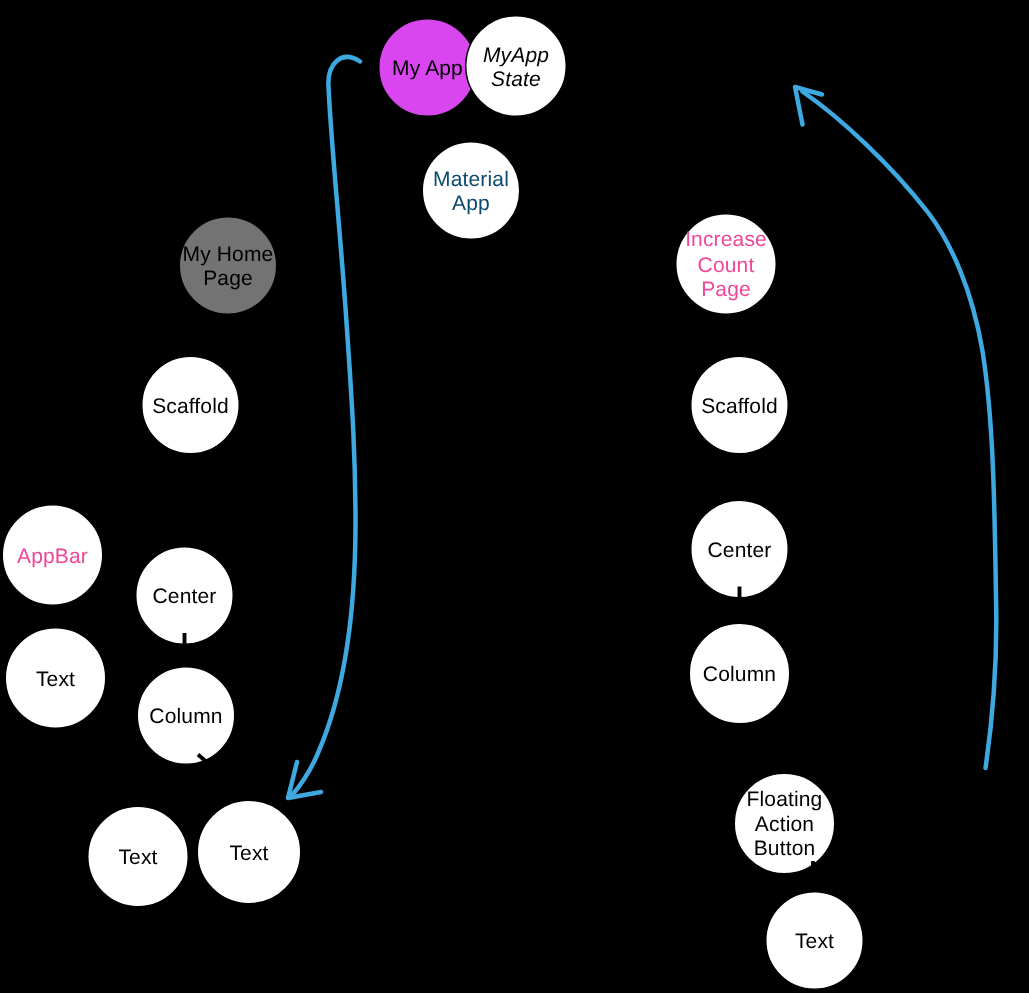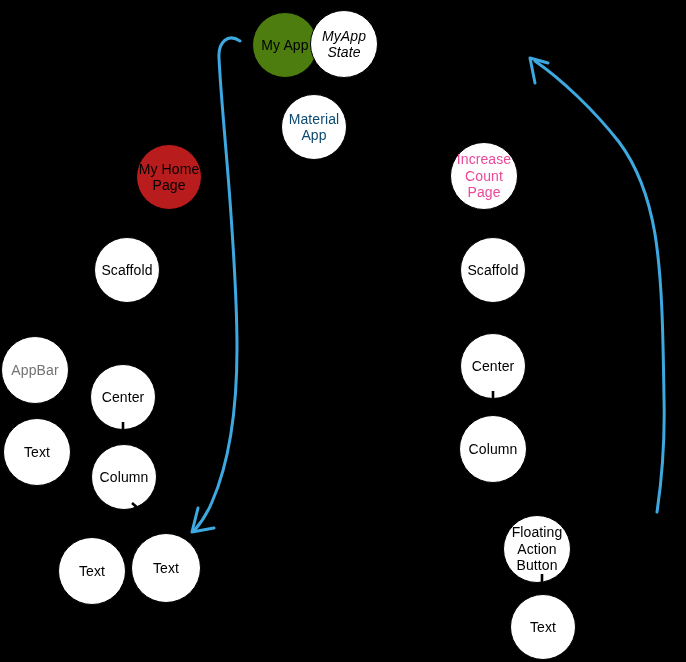--- a/index.html
+++ b/index.html
@@ -31,40 +31,40 @@
     pointer-events:none;
   }
   .arrow{stroke:#3da9e0;stroke-width:3;fill:none;stroke-linecap:round;stroke-linejoin:round;}
   .tick{stroke:#000000;stroke-width:2.6;fill:none;stroke-linecap:butt;}
 </style>
 </head>
 <body style="background: rgb(0, 0, 0);">
 
 <div class="stage">
 
-  <div class="node" style="left: 252px; top: 12px; width: 66px; height: 66px; background: #4d7c0f;">
+  <div class="node" style="left: 252px; top: 12px; width: 66px; height: 66px; background: #d946ef;">
     <span class="node-label" style="color: rgb(0, 0, 0);">My App</span>
   </div>
   <div class="node" style="left: 310px; top: 10px; width: 68px; height: 68px; background: rgb(255, 255, 255); font-style: italic;">
     <span class="node-label" style="color: rgb(0, 0, 0);">MyApp
 State</span>
   </div>
   <div class="node" style="left: 281px; top: 94px; width: 66px; height: 66px; background: rgb(255, 255, 255);">
     <span class="node-label" style="color: #0c4a6e;">Material
 App</span>
   </div>
-  <div class="node" style="left: 136px; top: 144px; width: 66px; height: 66px; background: #b91c1c;">
+  <div class="node" style="left: 119px; top: 144px; width: 66px; height: 66px; background: #737373;">
     <span class="node-label" style="color: rgb(0, 0, 0);">My Home
 Page</span>
   </div>
   <div class="node" style="left: 94px; top: 237px; width: 66px; height: 66px; background: rgb(255, 255, 255);">
     <span class="node-label" style="color: rgb(0, 0, 0);">Scaffold</span>
   </div>
   <div class="node" style="left: 1px; top: 336px; width: 68px; height: 68px; background: rgb(255, 255, 255);">
-    <span class="node-label" style="color: #737373;">AppBar</span>
+    <span class="node-label" style="color: #ec4899;">AppBar</span>
   </div>
   <div class="node" style="left: 3px; top: 418px; width: 68px; height: 68px; background: rgb(255, 255, 255);">
     <span class="node-label" style="color: rgb(0, 0, 0);">Text</span>
   </div>
   <div class="node" style="left: 90px; top: 364px; width: 66px; height: 66px; background: rgb(255, 255, 255);">
     <span class="node-label" style="color: rgb(0, 0, 0);">Center</span>
   </div>
   <div class="node" style="left: 91px; top: 444px; width: 66px; height: 66px; background: rgb(255, 255, 255);">
     <span class="node-label" style="color: rgb(0, 0, 0);">Column</span>
   </div>
@@ -81,21 +81,21 @@
   </div>
   <div class="node" style="left: 460px; top: 237px; width: 66px; height: 66px; background: rgb(255, 255, 255);">
     <span class="node-label" style="color: rgb(0, 0, 0);">Scaffold</span>
   </div>
   <div class="node" style="left: 460px; top: 333px; width: 66px; height: 66px; background: rgb(255, 255, 255);">
     <span class="node-label" style="color: rgb(0, 0, 0);">Center</span>
   </div>
   <div class="node" style="left: 459px; top: 415px; width: 68px; height: 68px; background: rgb(255, 255, 255);">
     <span class="node-label" style="color: rgb(0, 0, 0);">Column</span>
   </div>
-  <div class="node" style="left: 503px; top: 515px; width: 68px; height: 68px; background: rgb(255, 255, 255);">
+  <div class="node" style="left: 489px; top: 515px; width: 68px; height: 68px; background: rgb(255, 255, 255);">
     <span class="node-label" style="color: rgb(0, 0, 0);">Floating
 Action
 Button</span>
   </div>
   <div class="node" style="left: 510px; top: 594px; width: 66px; height: 66px; background: rgb(255, 255, 255);">
     <span class="node-label" style="color: rgb(0, 0, 0);">Text</span>
   </div>
 
   <svg class="overlay" width="686" height="662" viewBox="0 0 686 662">
 

